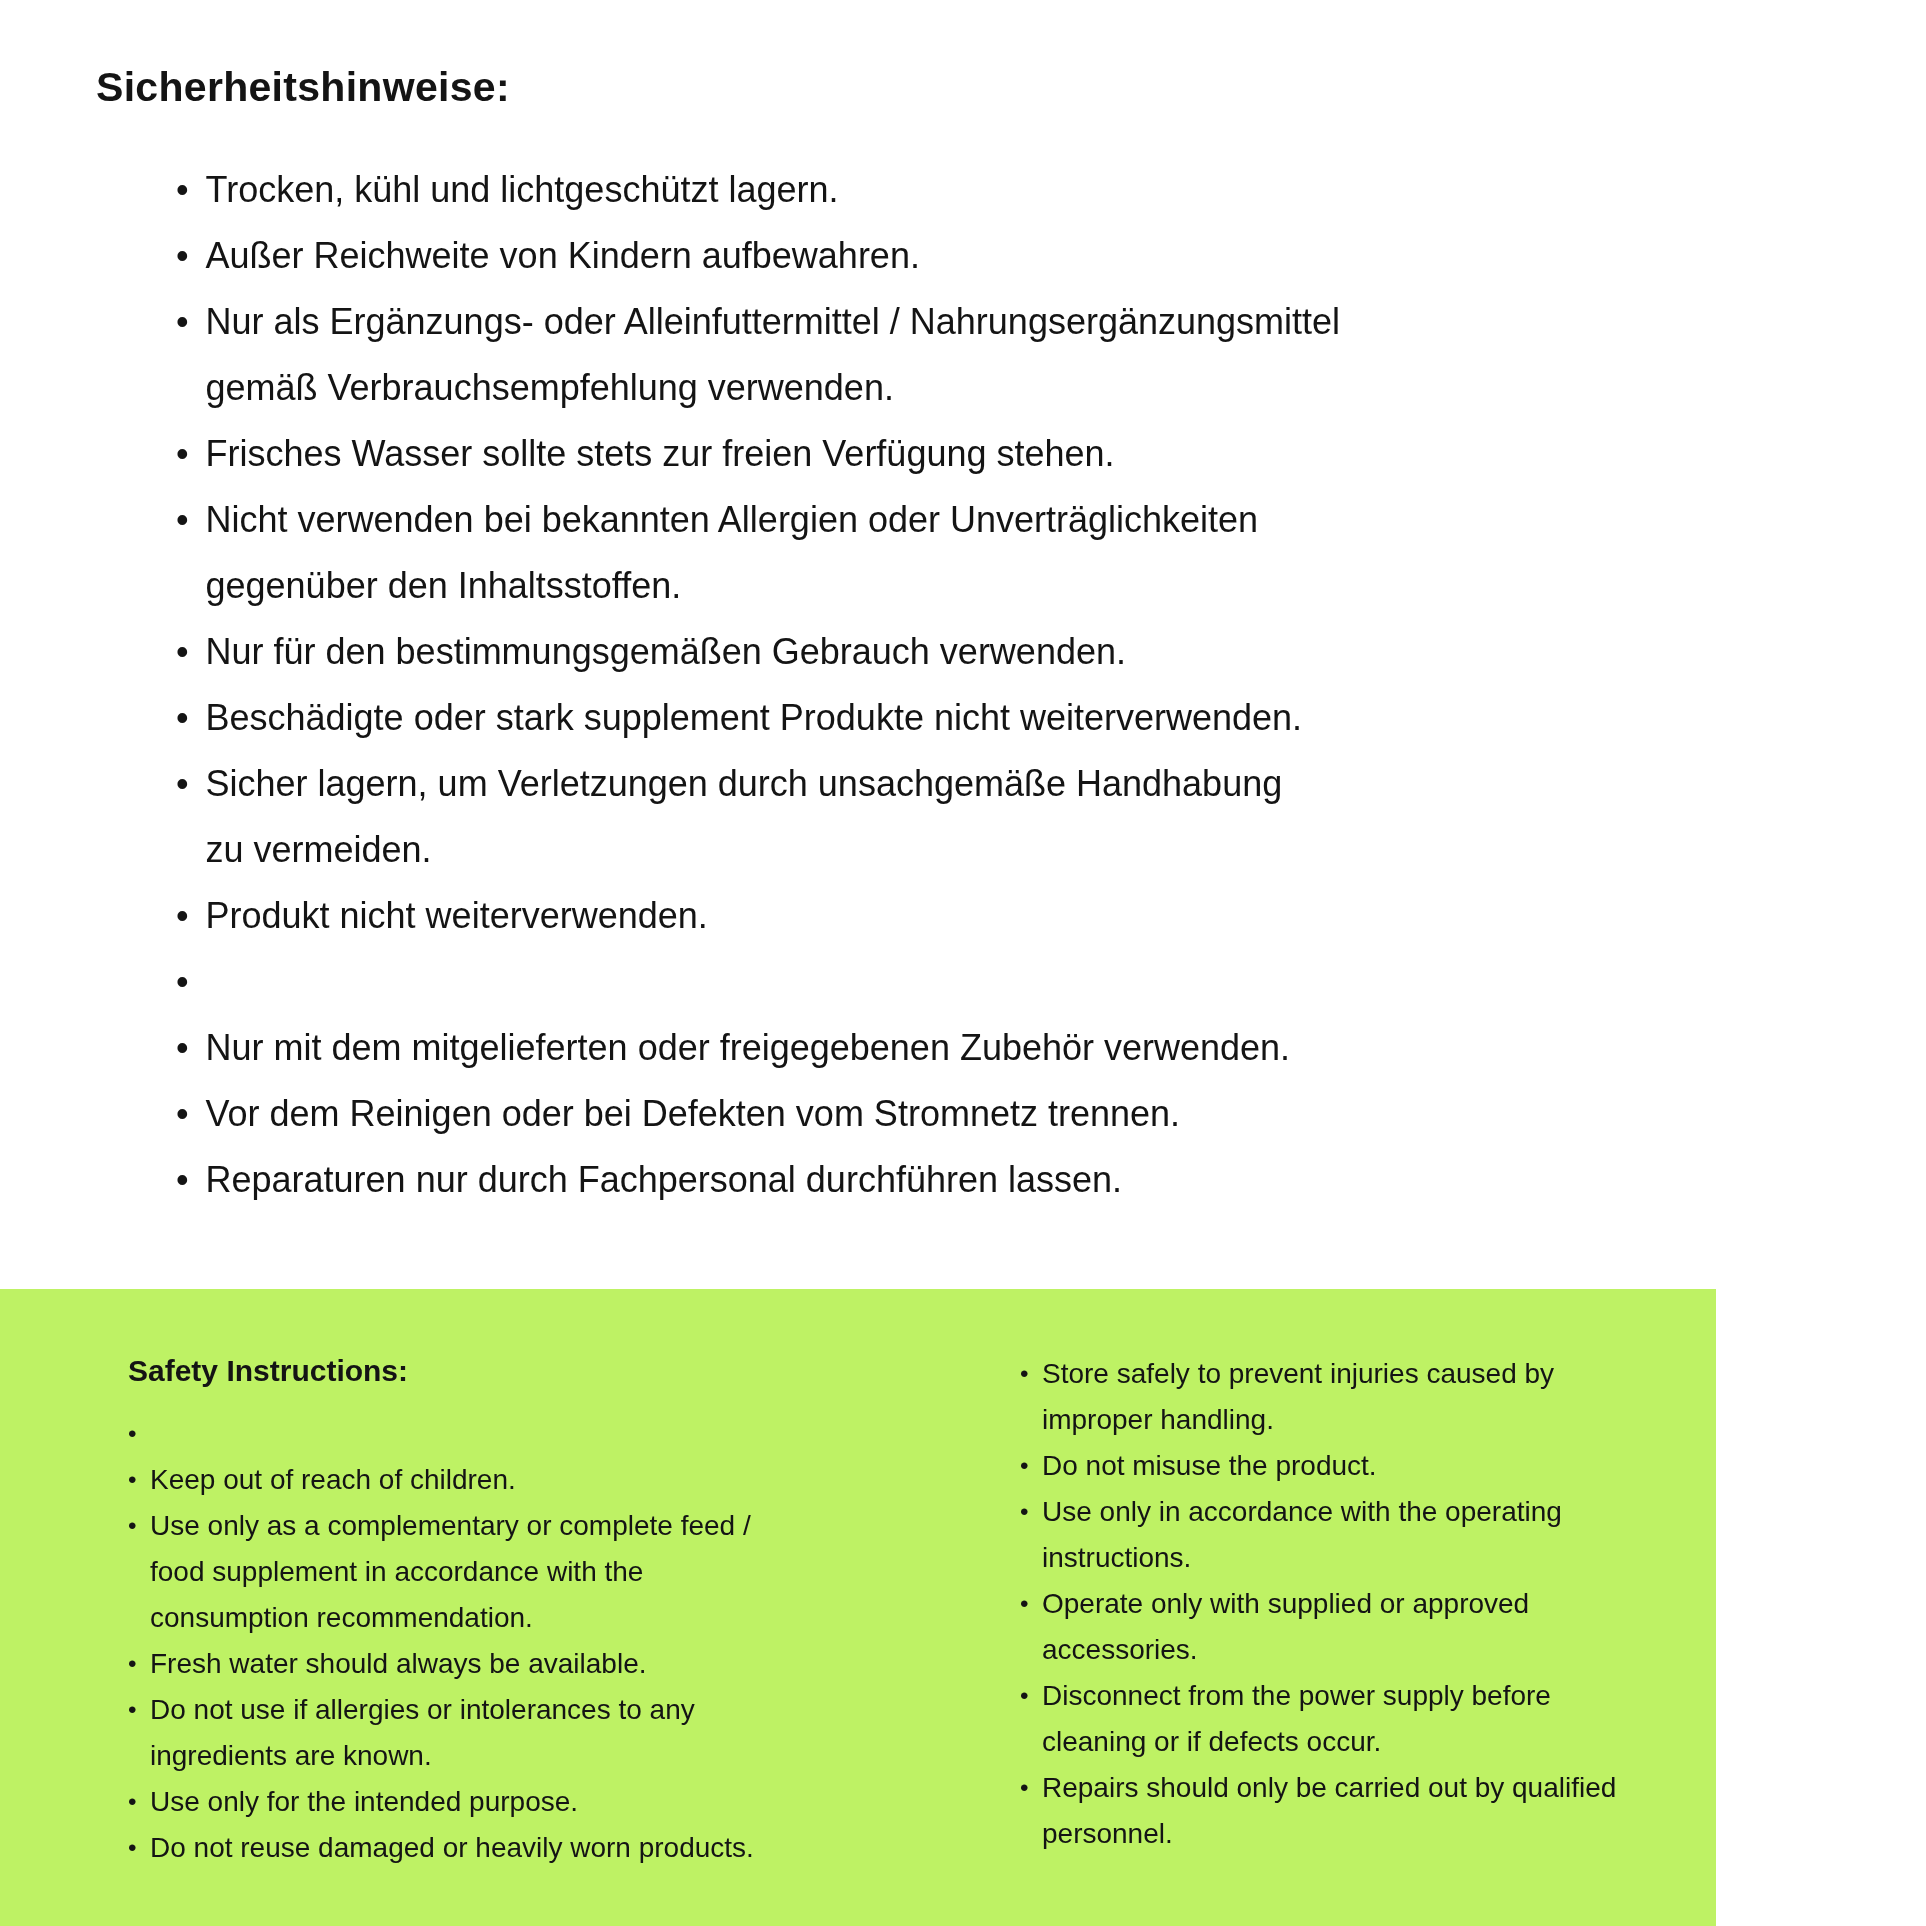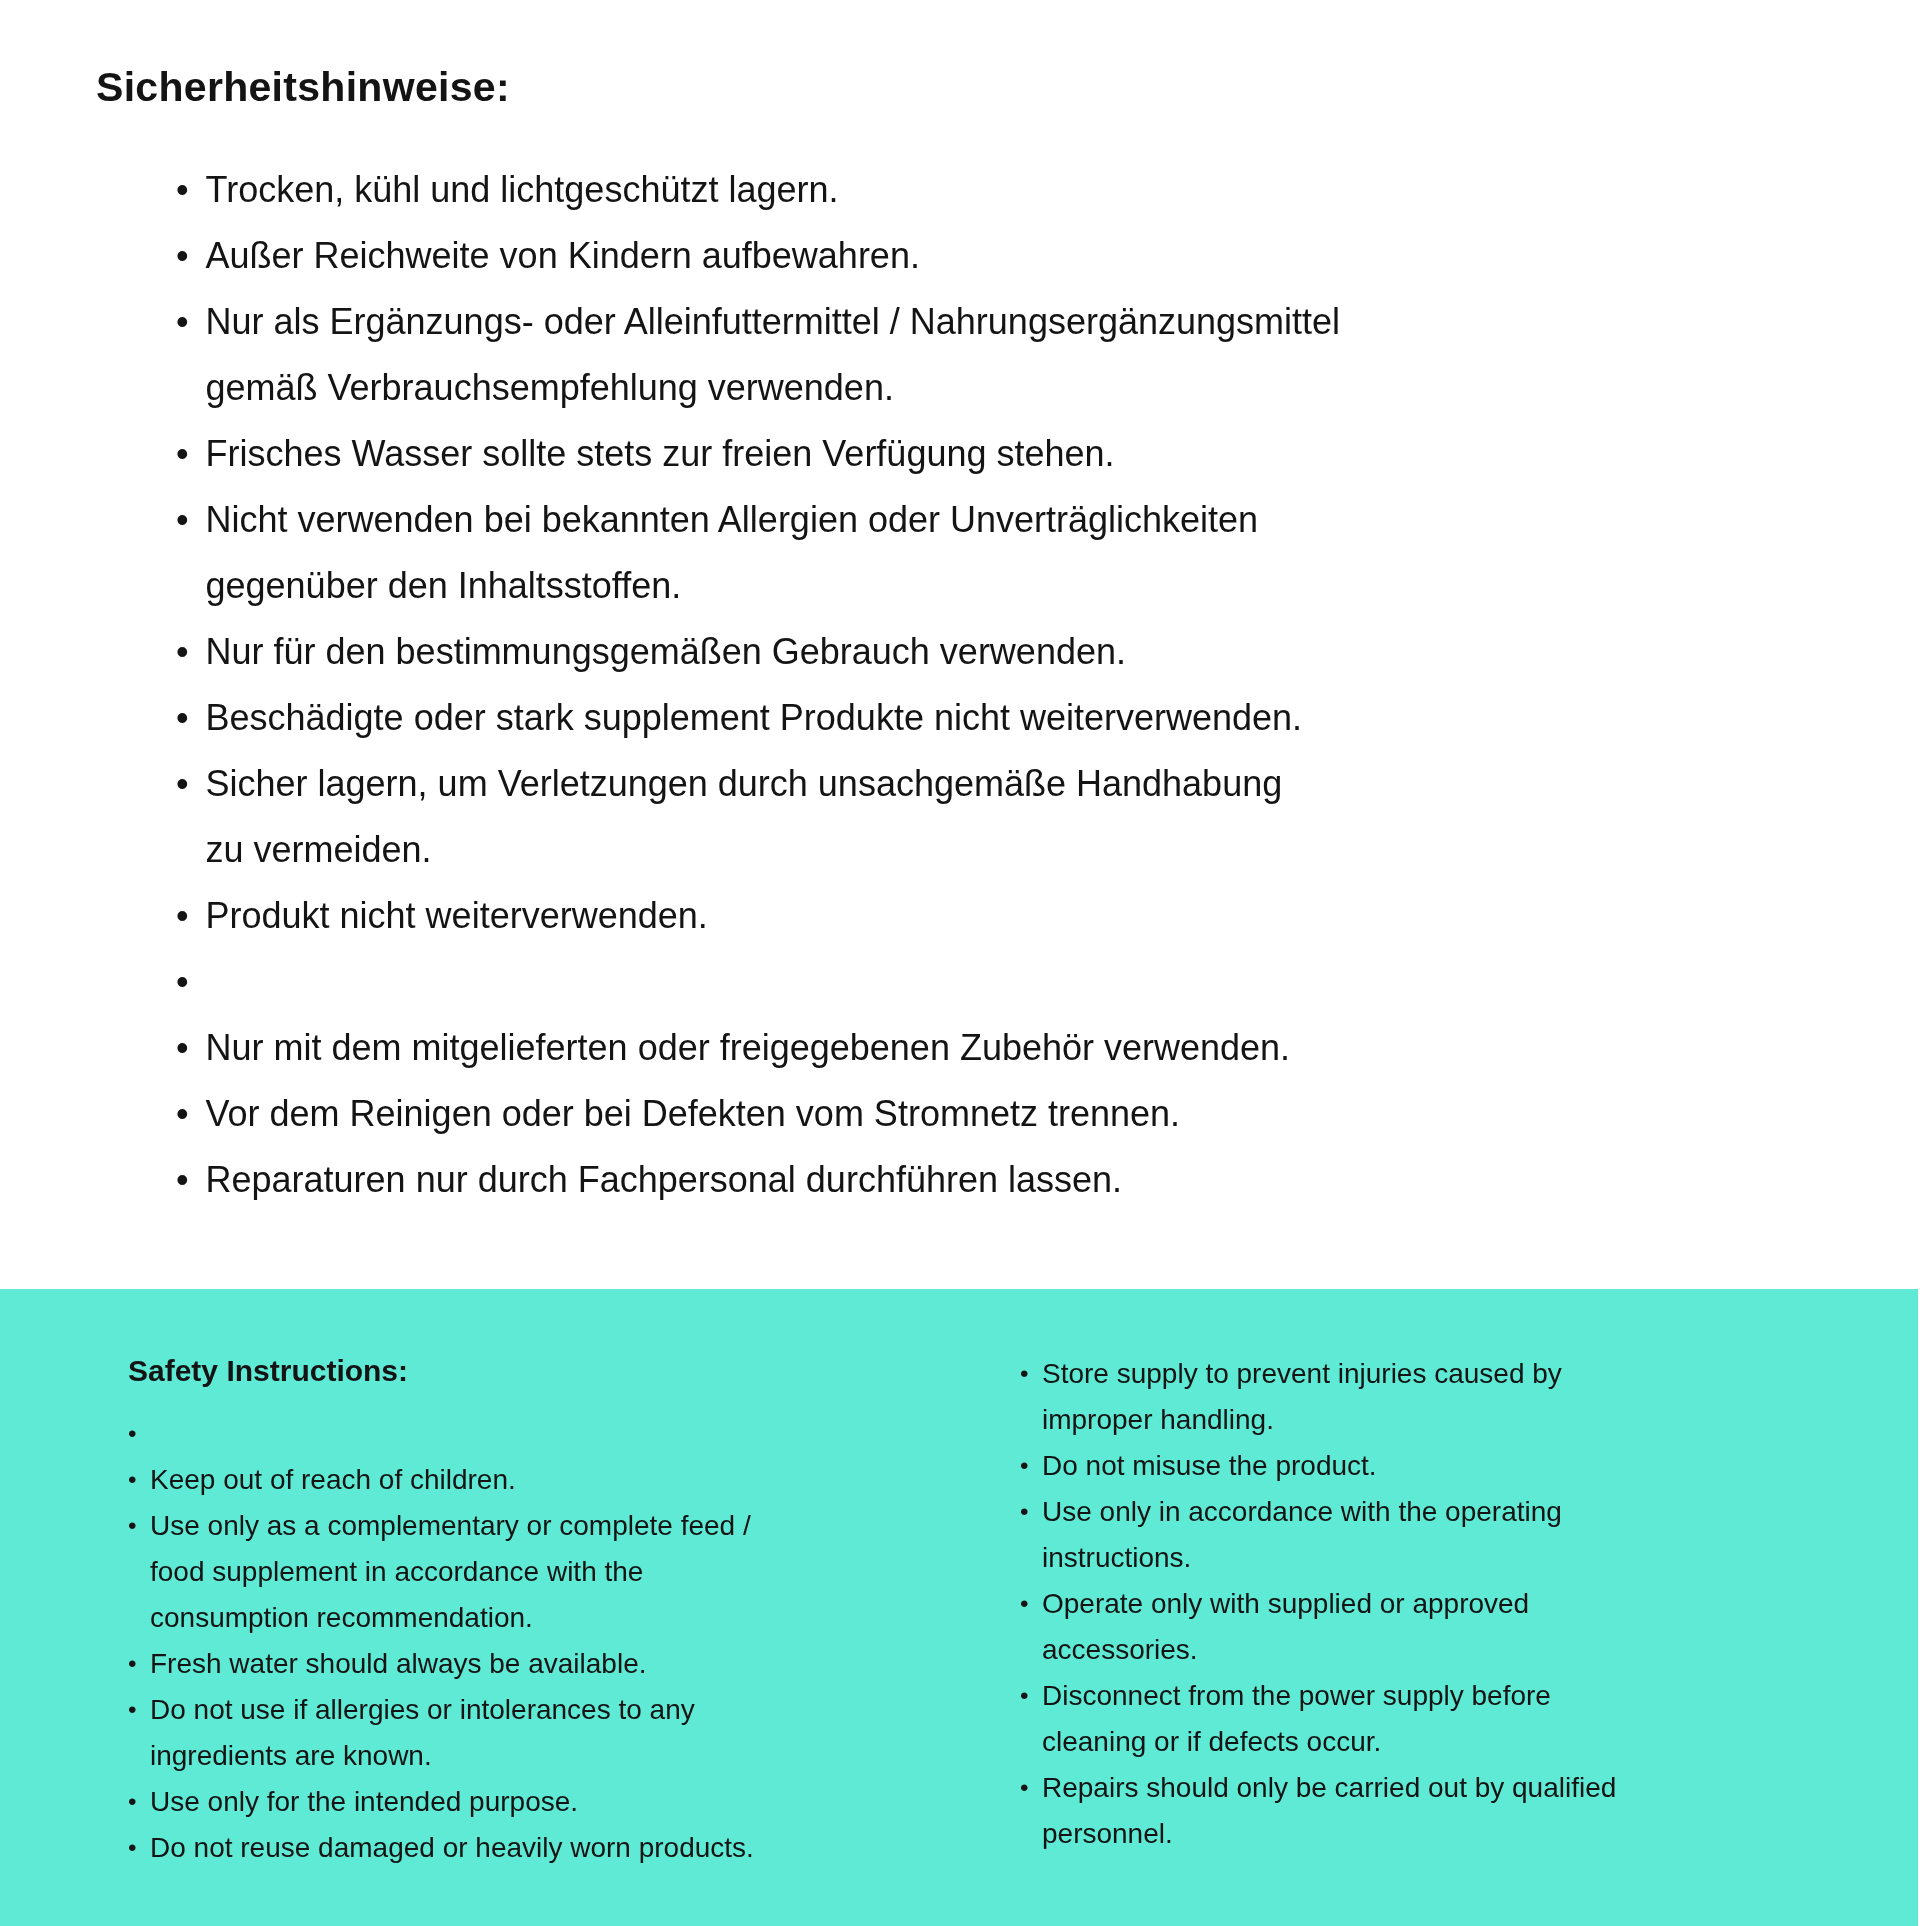--- a/index.html
+++ b/index.html
@@ -27,22 +27,22 @@
     align-items: flex-start;
     font-size: 36px;
     line-height: 66px;
   }
   .de-list .dot { width: 29.5px; flex: 0 0 29.5px; }
 
   
   .en-section {
     position: absolute;
     left: 0; top: 1289px;
-    width: 1918px; height: 638px;
-    background: #5eead4;
+    width: 1716px; height: 638px;
+    background: #bef264;
   }
   .en-col-left  { position: absolute; left: 128px;  top: 62px; width: 892px; }
   .en-col-right { position: absolute; left: 1020px; top: 62px; width: 892px; }
   .en-title {
     font-size: 30px;
     font-weight: 700;
     line-height: 39px;
     margin-bottom: 20.5px;
   }
   .en-list { list-style: none; }
@@ -155,21 +155,21 @@
           <span class="dot">•</span>
           <span class="txt">Do not reuse damaged or heavily worn products.</span>
         </li>
     </ul>
   </div>
 
   <div class="en-col-right">
     <ul class="en-list">
       <li class="bullet">
           <span class="dot">•</span>
-          <span class="txt">Store supply to prevent injuries caused by
+          <span class="txt">Store safely to prevent injuries caused by
 improper handling.</span>
         </li>
       <li class="bullet">
           <span class="dot">•</span>
           <span class="txt">Do not misuse the product.</span>
         </li>
       <li class="bullet">
           <span class="dot">•</span>
           <span class="txt">Use only in accordance with the operating
 instructions.</span>

